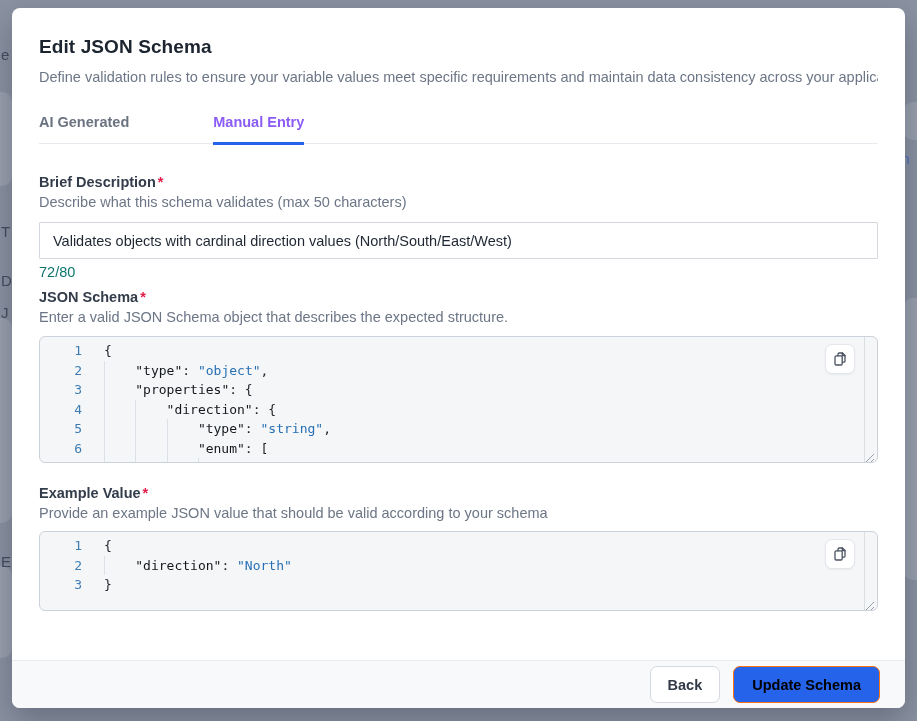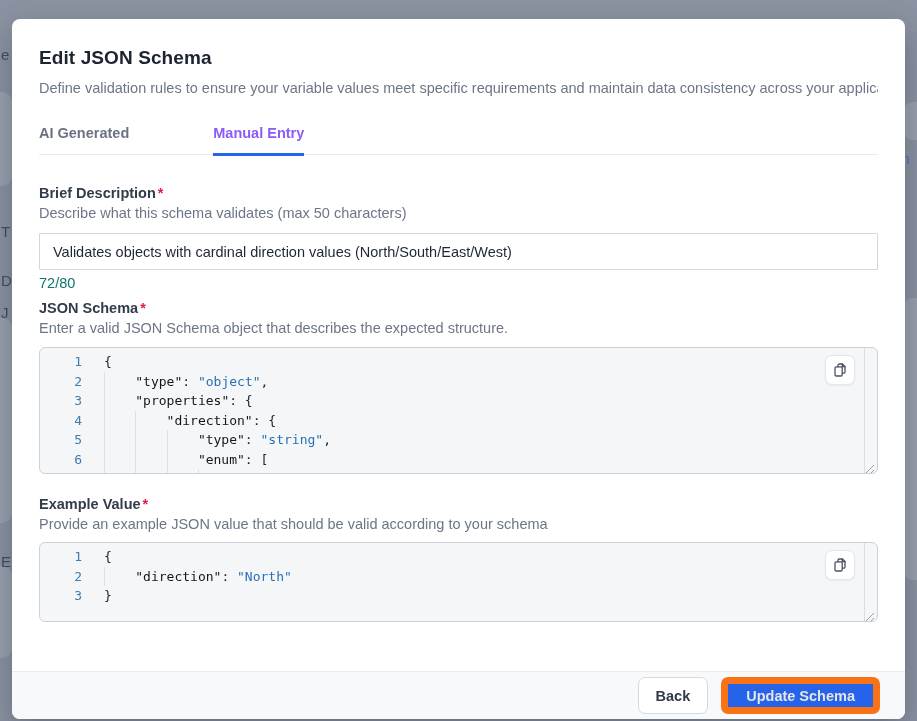--- a/index.html
+++ b/index.html
@@ -22,21 +22,21 @@
   .stray { position: absolute; font-size: 15px; color: #454d5e; font-weight: 400; }
   .s-e  { left: 1px; top: 46px; }
   .s-t  { left: 1px; top: 223px; }
   .s-d  { left: 1px; top: 272px; }
   .s-j  { left: 1px; top: 304px; }
   .s-e2 { left: 1px; top: 553px; }
   .s-on { left: 894px; top: 151px; color: #4a6fc0; font-size: 14px; }
 
   
   .modal {
-    position: absolute; left: 12px; top: 19px;
+    position: absolute; left: 12px; top: 8px;
     width: 893px; height: 700px;
     background: #ffffff; border-radius: 8px;
     box-shadow: 0 12px 32px rgba(15,23,42,0.30);
   }
   .modal-body { padding: 28px 27px 0 27px; }
 
   .modal-title {
     margin: 0; font-size: 19px; line-height: 22px;
     font-weight: 700; color: #1c2430; letter-spacing: 0.1px;
   }
@@ -131,21 +131,21 @@
   .btn {
     height: 37px; border-radius: 7px; font-size: 14.5px; font-weight: 600;
     font-family: "Liberation Sans", sans-serif; cursor: pointer;
   }
   .btn-back {
     padding: 0 17px; background: #ffffff;
     border: 1px solid #d6dae0; color: #323a47;
   }
   .btn-primary {
     padding: 0 18px; background: #2563eb;
-    border: 7px solid #f97316; color: #e5e5e5;
+    border: 1px solid #f97316; color: #000000;
   }
 </style>
 </head>
 <body>
 
 <div class="backdrop">
   <div class="bd-box bb1"></div>
   <div class="bd-box bb2"></div>
   <div class="bd-box bb3"></div>
   <div class="bd-box bb4"></div>

